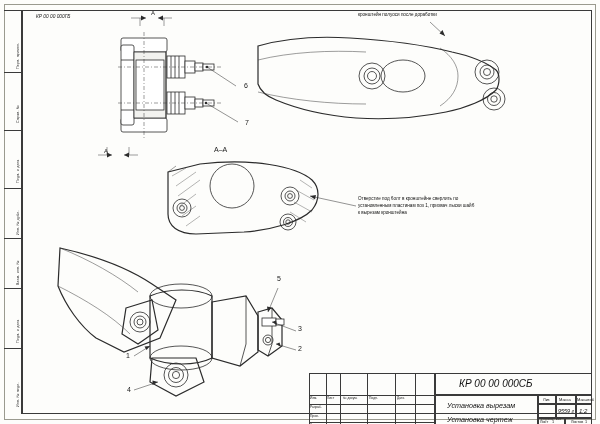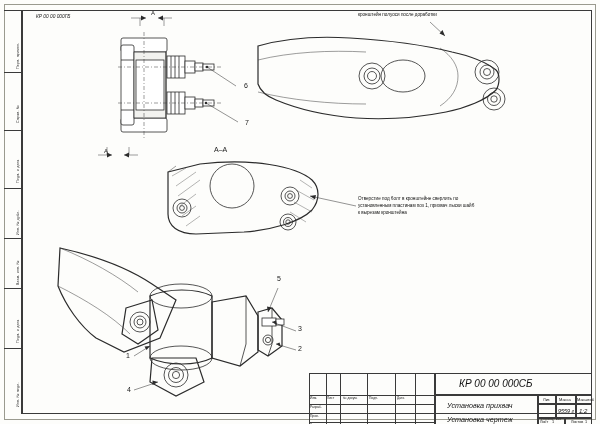--- a/index.html
+++ b/index.html
@@ -223,21 +223,21 @@
 
   </svg>
 
   <div id="titleblock">
     <div class="bx" style="left:0;top:0;width:283px;height:89px;"></div>
 
     <div class="bx" style="left:126px;top:0;width:157px;height:22px;"></div>
     <div class="tb-txt big" style="left:150px;top:5px;">КР 00 00 000СБ</div>
 
     <div class="bx" style="left:126px;top:22px;width:103px;height:40px;"></div>
-    <div class="tb-txt med" style="left:138px;top:28px;">Установка прихвач</div>
+    <div class="tb-txt med" style="left:138px;top:28px;">Установка вырезам</div>
     <div class="tb-txt med" style="left:138px;top:42px;">Установка чертеж</div>
 
     <div class="bx" style="left:229px;top:22px;width:18px;height:9px;"></div>
     <div class="bx" style="left:247px;top:22px;width:20px;height:9px;"></div>
     <div class="bx" style="left:267px;top:22px;width:16px;height:9px;"></div>
     <div class="tb-txt" style="left:234px;top:24px;font-size:4px;">Лит.</div>
     <div class="tb-txt" style="left:250px;top:24px;font-size:4px;">Масса</div>
     <div class="tb-txt" style="left:268px;top:24px;font-size:4px;">Масштаб</div>
 
     <div class="bx" style="left:229px;top:31px;width:18px;height:14px;"></div>

